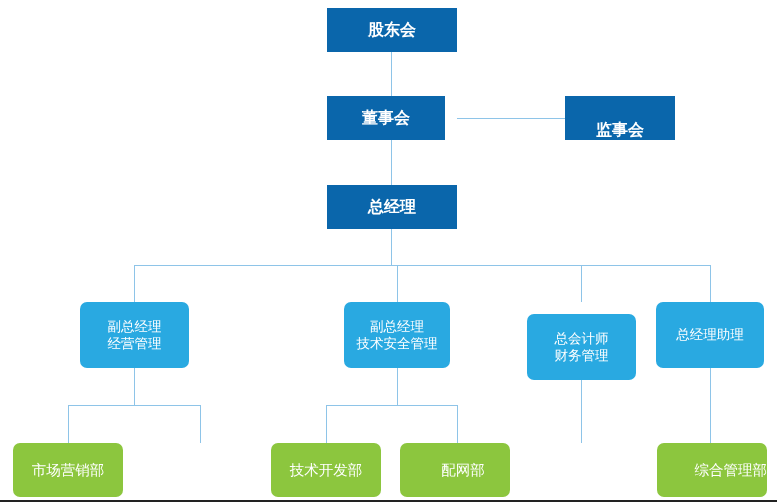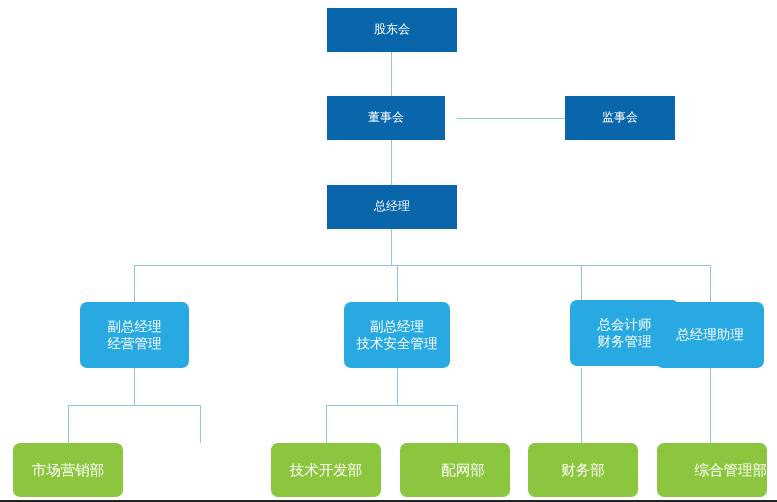--- a/index.html
+++ b/index.html
@@ -30,21 +30,22 @@
     line-height: 1.28;
     z-index: 3;
   }
   .node .line1, .node .line2 {
     display: block;
     white-space: nowrap;
   }
   .node-l1 {              
     background: #0a66ab;
     border-radius: 0;
-    font-size: 12px;
+    font-size: 16px;
+    font-weight: bold;
   }
   .node-l2 {              
     background: #29a9e1;
     border-radius: 7px;
     font-size: 13.5px;
   }
   .node-l3 {              
     background: #8cc63e;
     border-radius: 7px;
     font-size: 14.5px;
@@ -103,39 +104,39 @@
   <div class="conn v" style="left:710px; top:368px; height:75px;"></div>
 
   <div class="node node-l1" style="left:327px; top:8px; width:130px; height:44px;">
     <span class="line1">股东会</span>
   </div>
 
   <div class="node node-l1" style="left:327px; top:96px; width:118px; height:44px;">
     <span class="line1">董事会</span>
   </div>
 
-  <div class="node node-l1" style="left:565px; top:96px; width:110px; height:44px;">
+  <div class="node node-l1" style="left:565px; top:96px; width:110px; height:44px;align-items:flex-end;">
     <span class="line1">监事会</span>
   </div>
 
   <div class="node node-l1" style="left:327px; top:185px; width:130px; height:44px;">
     <span class="line1">总经理</span>
   </div>
 
   <div class="node node-l2" style="left:80px; top:302px; width:109px; height:66px; flex-direction:column;">
     <span class="line1">副总经理</span>
     <span class="line2">经营管理</span>
   </div>
 
   <div class="node node-l2" style="left:344px; top:302px; width:106px; height:66px; flex-direction:column;">
     <span class="line1">副总经理</span>
     <span class="line2">技术安全管理</span>
   </div>
 
-  <div class="node node-l2" style="left:527px; top:300px; width:109px; height:66px; flex-direction:column;margin-left:43px;">
+  <div class="node node-l2" style="left:527px; top:314px; width:109px; height:66px; flex-direction:column;">
     <span class="line1">总会计师</span>
     <span class="line2">财务管理</span>
   </div>
 
   <div class="node node-l2" style="left:656px; top:302px; width:108px; height:66px;">
     <span class="line1">总经理助理</span>
   </div>
 
   <div class="node node-l3" style="left:13px; top:443px; width:110px; height:54px;">
     <span class="line1">市场营销部</span>
@@ -143,22 +144,19 @@
 
 
   <div class="node node-l3" style="left:271px; top:443px; width:110px; height:54px;">
     <span class="line1">技术开发部</span>
   </div>
 
   <div class="node node-l3" style="left:400px; top:443px; width:110px; height:54px;padding-left:16px;">
     <span class="line1">配网部</span>
   </div>
 
-  <div class="node node-l3" style="left:528px; top:443px; width:110px; height:54px;">
-    <span class="line1">财务部</span>
-  </div>
 
   <div class="node node-l3" style="left:657px; top:443px; width:110px; height:54px;justify-content:flex-end;">
     <span class="line1">综合管理部</span>
   </div>
 
   <div class="bottom-rule"></div>
 </div>
 
 </body></html>

